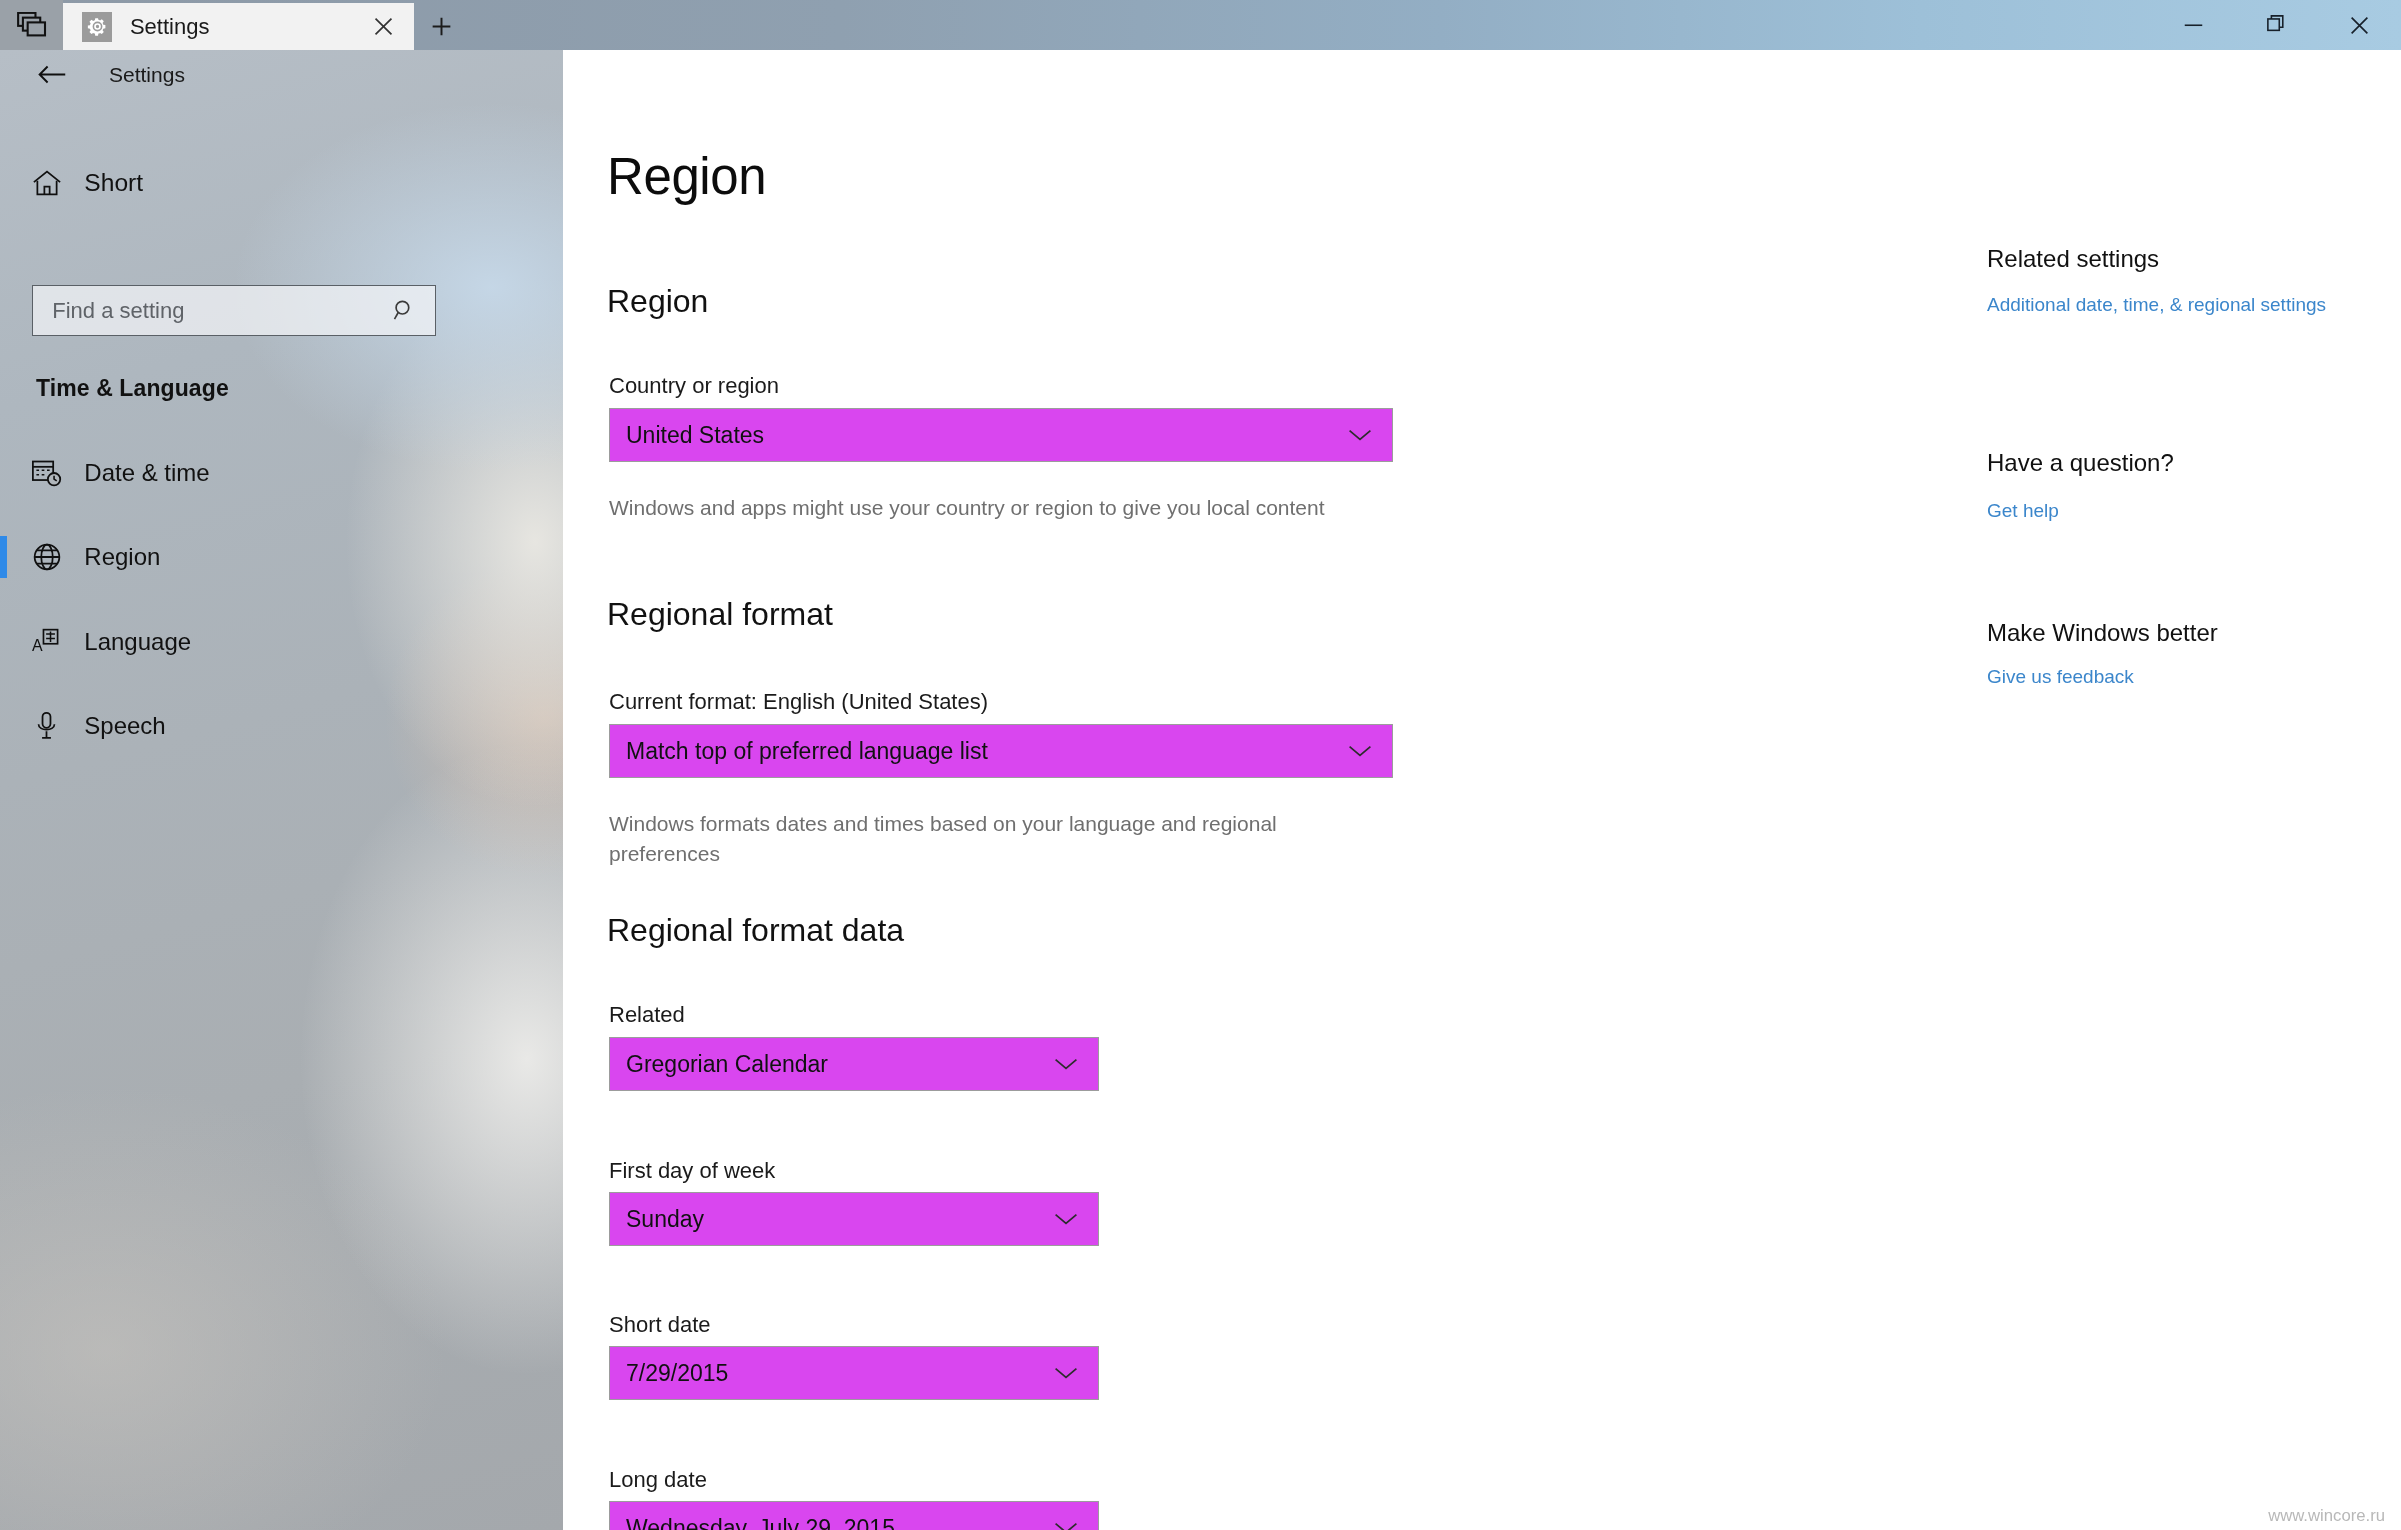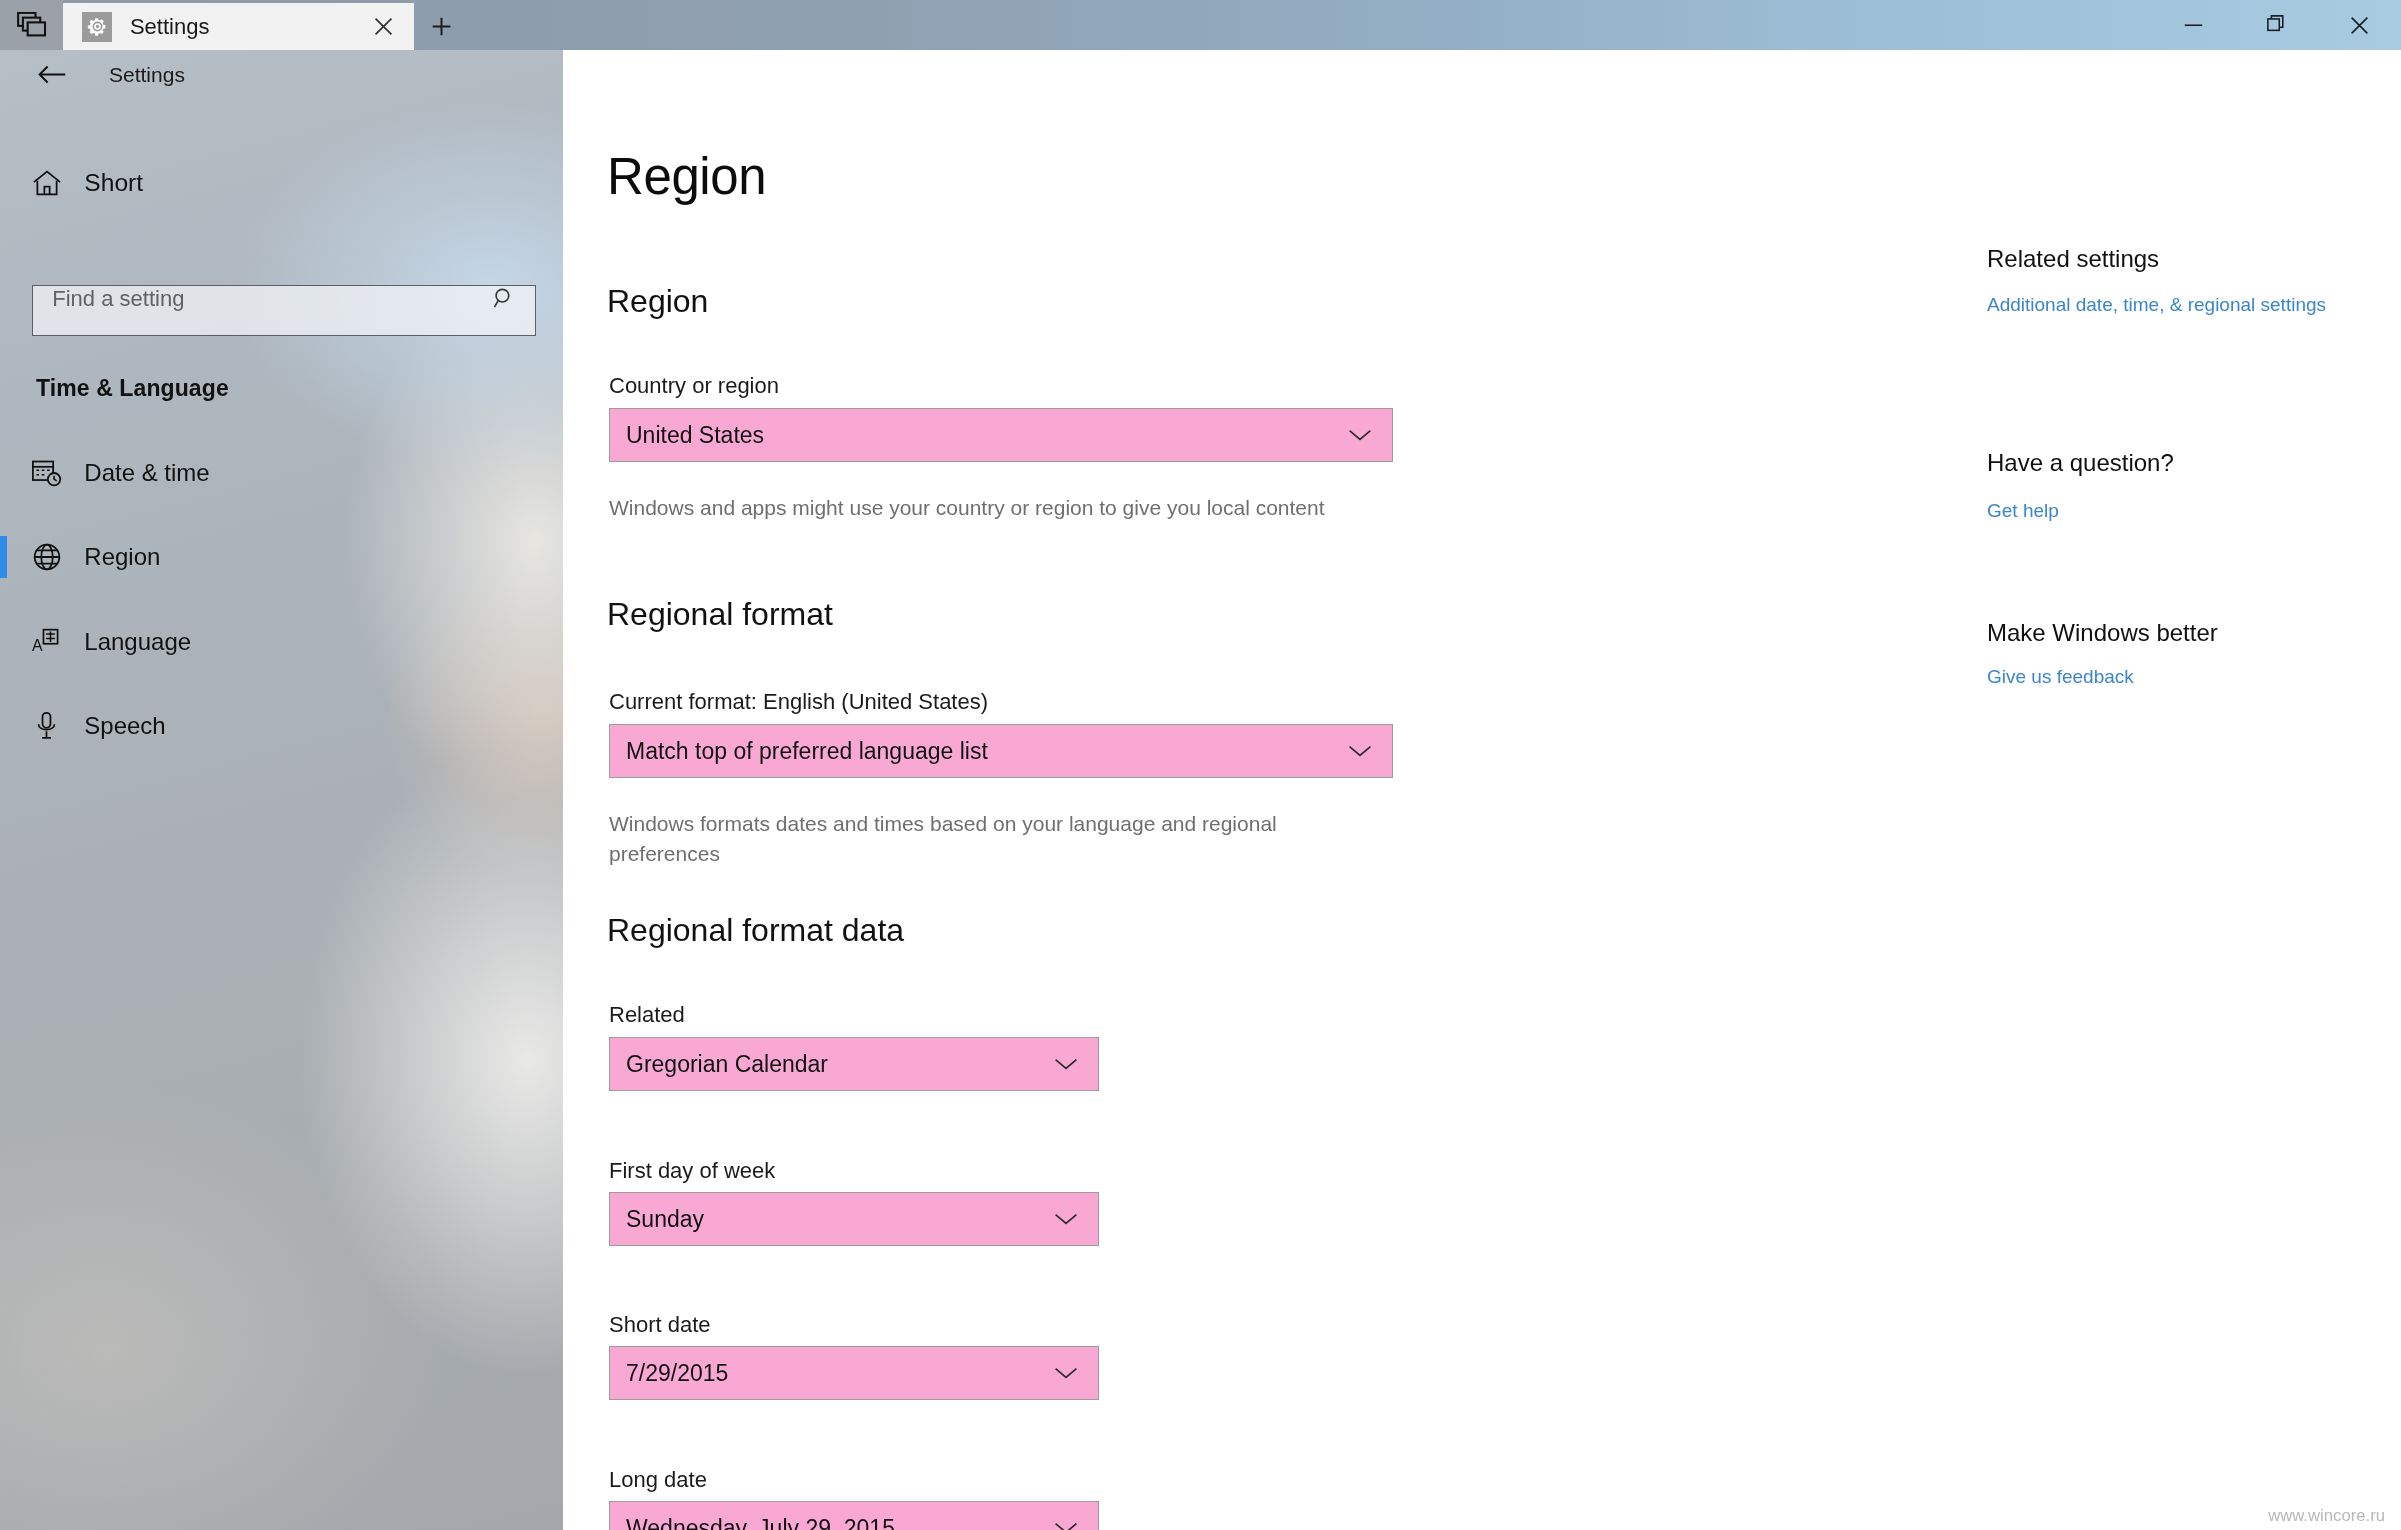--- a/index.html
+++ b/index.html
@@ -104,24 +104,24 @@
   .home-row {
     position: absolute; left: 0; top: 107px;
     width: 563px; height: 51px;
     display: flex; align-items: center;
   }
   .home-icon { margin-left: 28px; width: 37px; display: flex; justify-content: center; }
   .home-label { margin-left: 19.3px; font-size: 24.6px; color: #111; }
 
   .searchbox {
     position: absolute; left: 32px; top: 235px;
-    width: 504px; height: 51px;
+    width: 404px; height: 51px;
     border: 1.8px solid #5a6066;
     background: rgba(242,244,246,0.72);
-    display: flex; align-items: flex-start;
+    display: flex; align-items: center;
   }
   .search-ph {
     margin-left: 19.3px; font-size: 22px; color: #5f6368;
     flex: 1 1 auto;
   }
   .search-icon { margin-right: 19.3px; display: flex; align-items: center; }
 
   .group-title {
     position: absolute; left: 36px; top: 325px;
     font-size: 23px; font-weight: bold; color: #111;
@@ -158,21 +158,21 @@
     font-size: 32px; font-weight: 300; color: #111;
   }
   .field-label {
     position: absolute; left: 46px;
     font-size: 22px; color: #1b1b1b;
   }
   .combo {
     position: absolute; left: 46px;
     height: 54px;
     border: 1.8px solid #9c9c9c;
-    background: #f9a8d4;
+    background: #d946ef;
     display: flex; align-items: center;
   }
   .combo.wide { width: 784px; }
   .combo.narrow { width: 490px; }
   .combo-value {
     margin-left: 16px; font-size: 23px; color: #111;
     flex: 1 1 auto; white-space: nowrap; overflow: hidden;
   }
   .combo-chev { margin-right: 19.3px; display: flex; align-items: center; }
   .hint {

